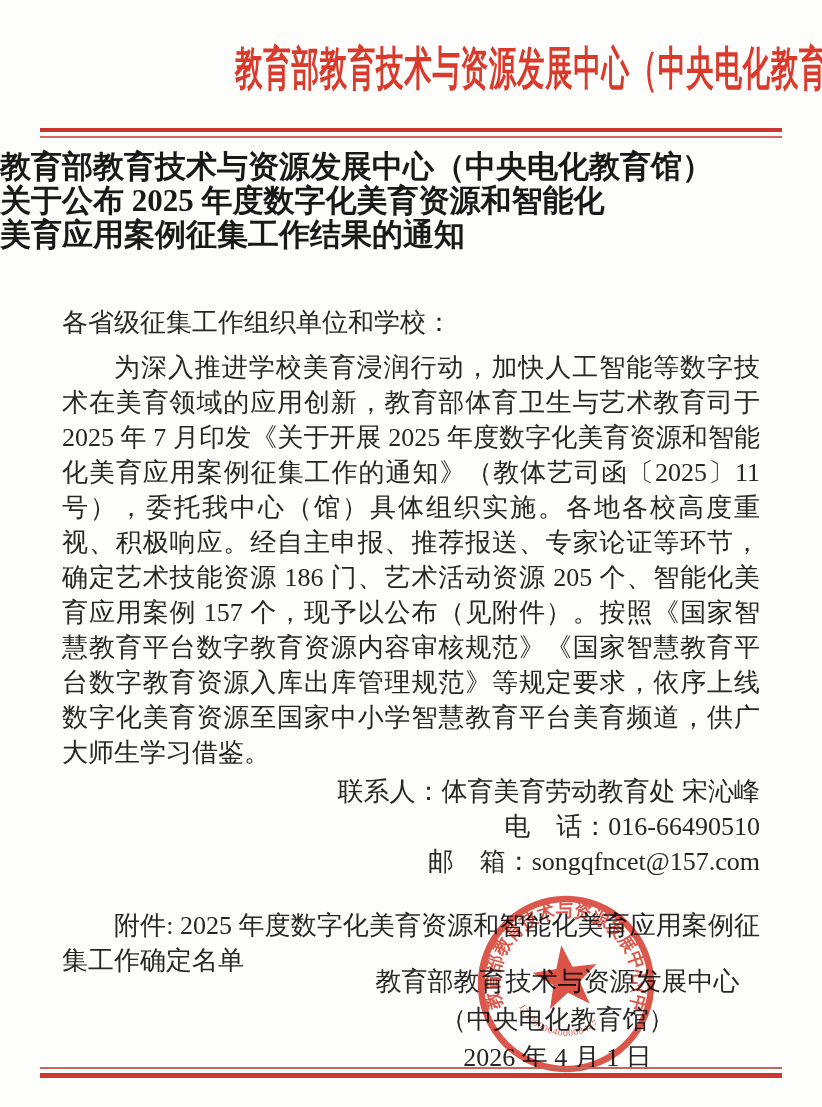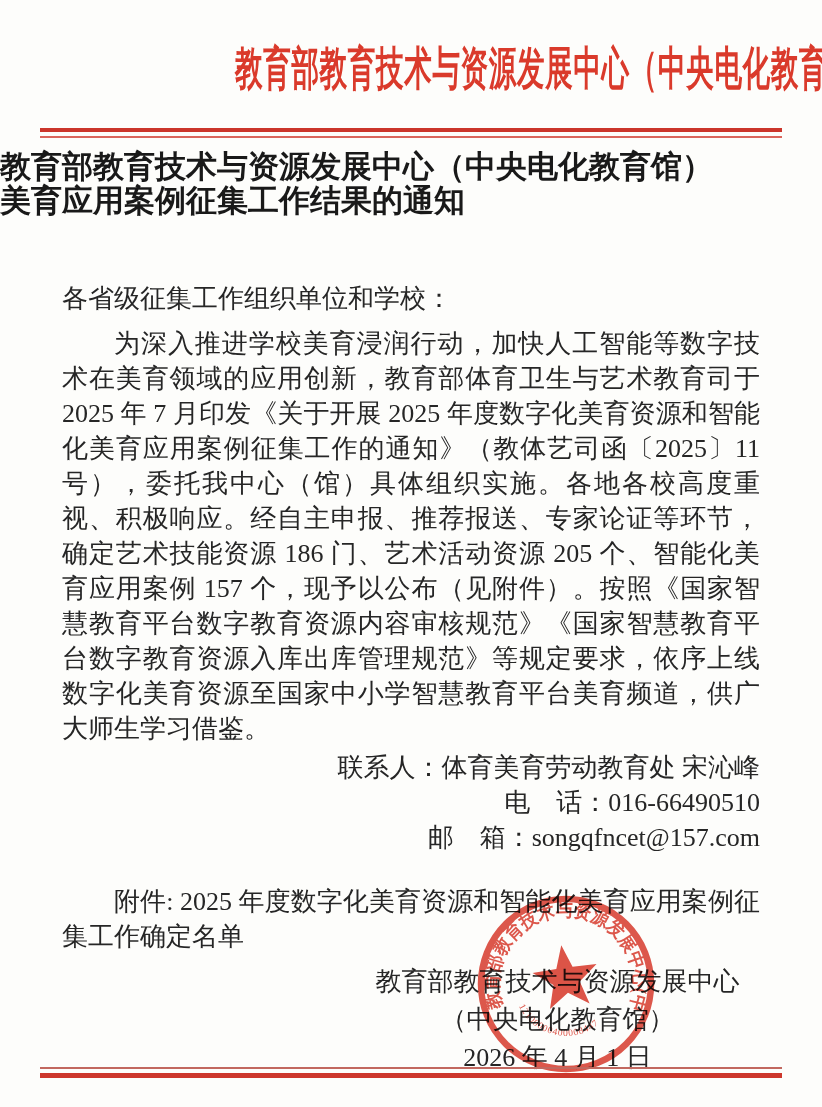--- a/index.html
+++ b/index.html
@@ -35,21 +35,21 @@
     position:absolute;top:150px;left:0;right:0;
     font-size:31px;font-weight:700;line-height:34px;
     color:#191919;
   }
   
   .content{
     position:absolute;top:281px;left:62px;width:698px;
     font-size:26px;line-height:35px;
     text-align:justify;
   }
-  .salutation{text-align:left;}
+  .salutation{text-align:left;margin-top:24px;}
   .body-par{margin:10px 0 4px 0;text-indent:2em;}
   .contact-row{margin-left:52px;text-align:right;}
   .attachment{margin:29px 0 0 0;text-indent:2em;}
   
   .signature{
     position:absolute;top:963px;left:330px;width:455px;
     text-align:center;font-size:26px;line-height:38px;
   }
   
   .seal{
@@ -66,20 +66,21 @@
 
   <div class="banner">
     <span class="banner-inner" style="color:#da3a2b;">教育部教育技术与资源发展中心（中央电化教育馆）函件</span>
   </div>
 
   <div class="rule rule-top-thick"></div>
   <div class="rule rule-top-thin"></div>
 
   <div class="doc-title">
     <div>教育部教育技术与资源发展中心（中央电化教育馆）</div>
+    <div>关于公布 2025 年度数字化美育资源和智能化</div>
     <div>美育应用案例征集工作结果的通知</div>
   </div>
 
   <div class="content">
     <div class="salutation">各省级征集工作组织单位和学校：</div>
     <p class="body-par">为深入推进学校美育浸润行动，加快人工智能等数字技术在美育领域的应用创新，教育部体育卫生与艺术教育司于 2025 年 7 月印发《关于开展 2025 年度数字化美育资源和智能化美育应用案例征集工作的通知》（教体艺司函〔2025〕11 号），委托我中心（馆）具体组织实施。各地各校高度重视、积极响应。经自主申报、推荐报送、专家论证等环节，确定艺术技能资源 186 门、艺术活动资源 205 个、智能化美育应用案例 157 个，现予以公布（见附件）。按照《国家智慧教育平台数字教育资源内容审核规范》《国家智慧教育平台数字教育资源入库出库管理规范》等规定要求，依序上线数字化美育资源至国家中小学智慧教育平台美育频道，供广大师生学习借鉴。</p>
 
     <div class="contact-row">
       <span>联系人：</span><span>体育美育劳动教育处 宋沁峰</span>
     </div>

